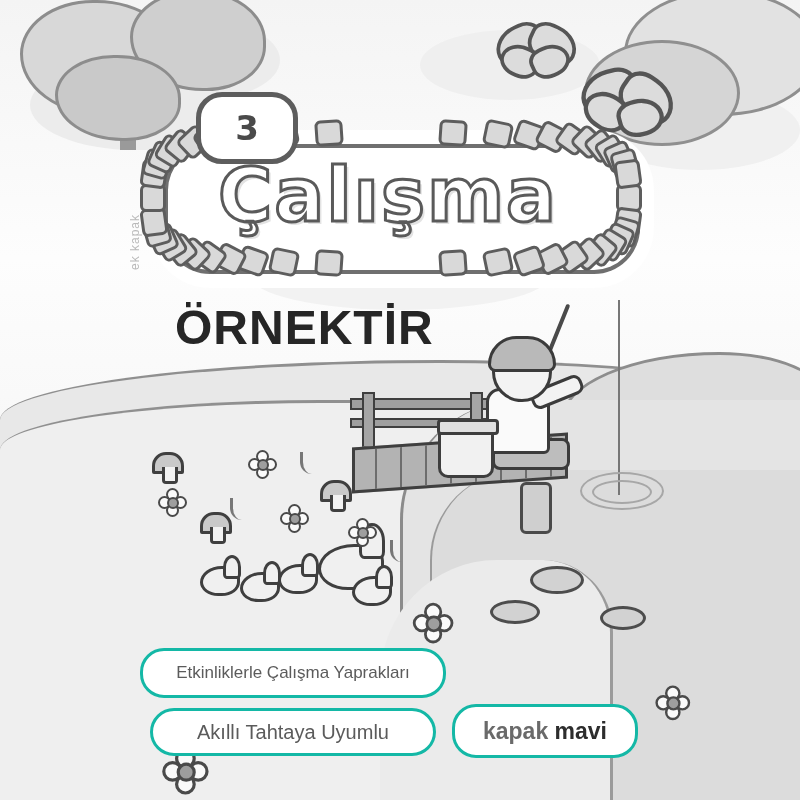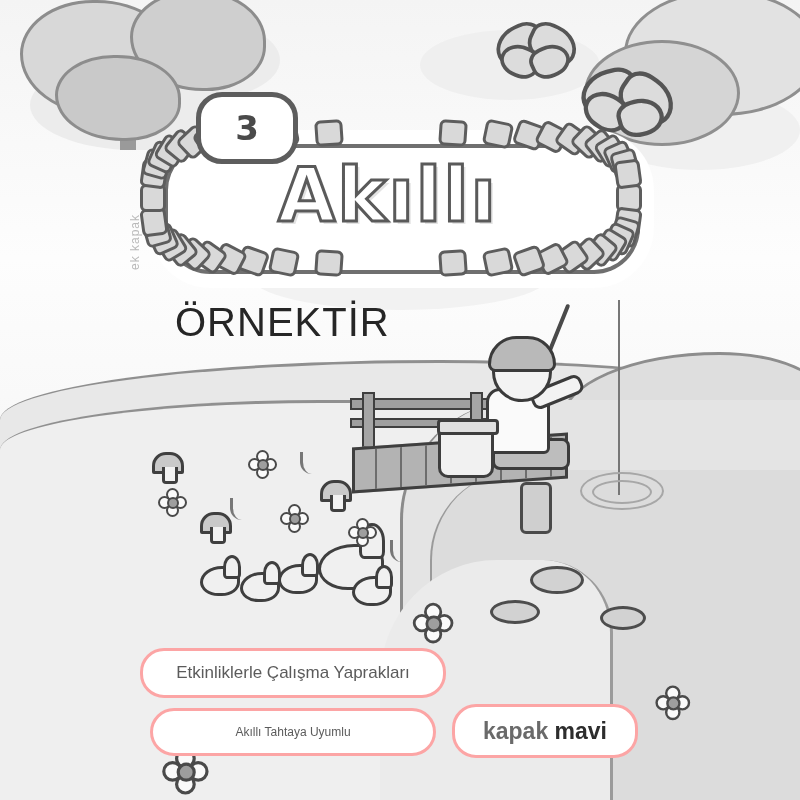--- a/index.html
+++ b/index.html
@@ -228,37 +228,37 @@
   }
   .badge{
     position:absolute;left:196px;top:92px;width:92px;height:62px;
     background:#ffffff;border:5px solid #5d5d5d;border-radius:26px;
     display:flex;align-items:center;justify-content:center;
     font-size:34px;font-weight:bold;color:#4a4a4a;
     font-family:"DejaVu Sans", sans-serif;
   }
   .sample{
     position:absolute;left:175px;top:300px;
-    font-size:40px;font-weight:normal;color:#262626;letter-spacing:1px;
+    font-size:48px;font-weight:bold;color:#262626;letter-spacing:1px;
     font-family:"Liberation Sans", sans-serif;
   }
   .spine{
     position:absolute;left:128px;top:150px;width:22px;height:120px;
     color:#b9b9b9;font-size:12px;writing-mode:vertical-rl;transform:rotate(180deg);
     letter-spacing:1px;
   }
 
   
   .pill{
-    position:absolute;background:#ffffff;border:3px solid #fca5a5;border-radius:24px;
+    position:absolute;background:#ffffff;border:3px solid #14b8a6;border-radius:24px;
     display:flex;align-items:center;justify-content:center;color:#5b5b5b;
   }
   .pill.p-a{left:140px;top:648px;width:300px;height:44px;font-size:17px;}
   .pill.p-b{left:452px;top:644px;width:180px;height:52px;font-size:25px;color:#3a3a3a;}
-  .pill.p-c{left:150px;top:708px;width:280px;height:42px;font-size:12px;}
+  .pill.p-c{left:150px;top:708px;width:280px;height:42px;font-size:20px;}
   .pill.p-d{left:452px;top:704px;width:180px;height:48px;font-size:23px;}
   .brand-1{color:#6a6a6a;font-weight:bold;}
   .brand-2{color:#2d2d2d;font-weight:bold;}
   .num{font-weight:bold;}
 </style>
 </head>
 <body>
 
 <div class="page">
 
@@ -435,21 +435,21 @@
       <span class="bead" style="left: 365.728px; top: -9.09558px; transform: rotate(289.565deg);"></span>
       <span class="bead" style="left: 389.431px; top: -7.24798px; transform: rotate(297.391deg);"></span>
       <span class="bead" style="left: 408.736px; top: -4.75115px; transform: rotate(305.217deg);"></span>
       <span class="bead" style="left: 424.628px; top: -1.56781px; transform: rotate(313.043deg);"></span>
       <span class="bead" style="left: 437.617px; top: 2.36332px; transform: rotate(320.87deg);"></span>
       <span class="bead" style="left: 447.995px; top: 7.14659px; transform: rotate(328.696deg);"></span>
       <span class="bead" style="left: 455.935px; top: 12.9726px; transform: rotate(336.522deg);"></span>
       <span class="bead" style="left: 461.545px; top: 20.2377px; transform: rotate(344.348deg);"></span>
       <span class="bead" style="left: 464.889px; top: 30.0145px; transform: rotate(352.174deg);"></span>
     </div>
-  <div class="title">Akıllı</div>
+  <div class="title">Çalışma</div>
   <div class="badge">3</div>
   <div class="sample">ÖRNEKTİR</div>
   <div class="spine">ek kapak</div>
 
   <div class="pill p-a">
     <span>Etkinliklerle Çalışma Yaprakları</span>
   </div>
   <div class="pill p-c">
     <span>Akıllı Tahtaya Uyumlu</span>
   </div>

